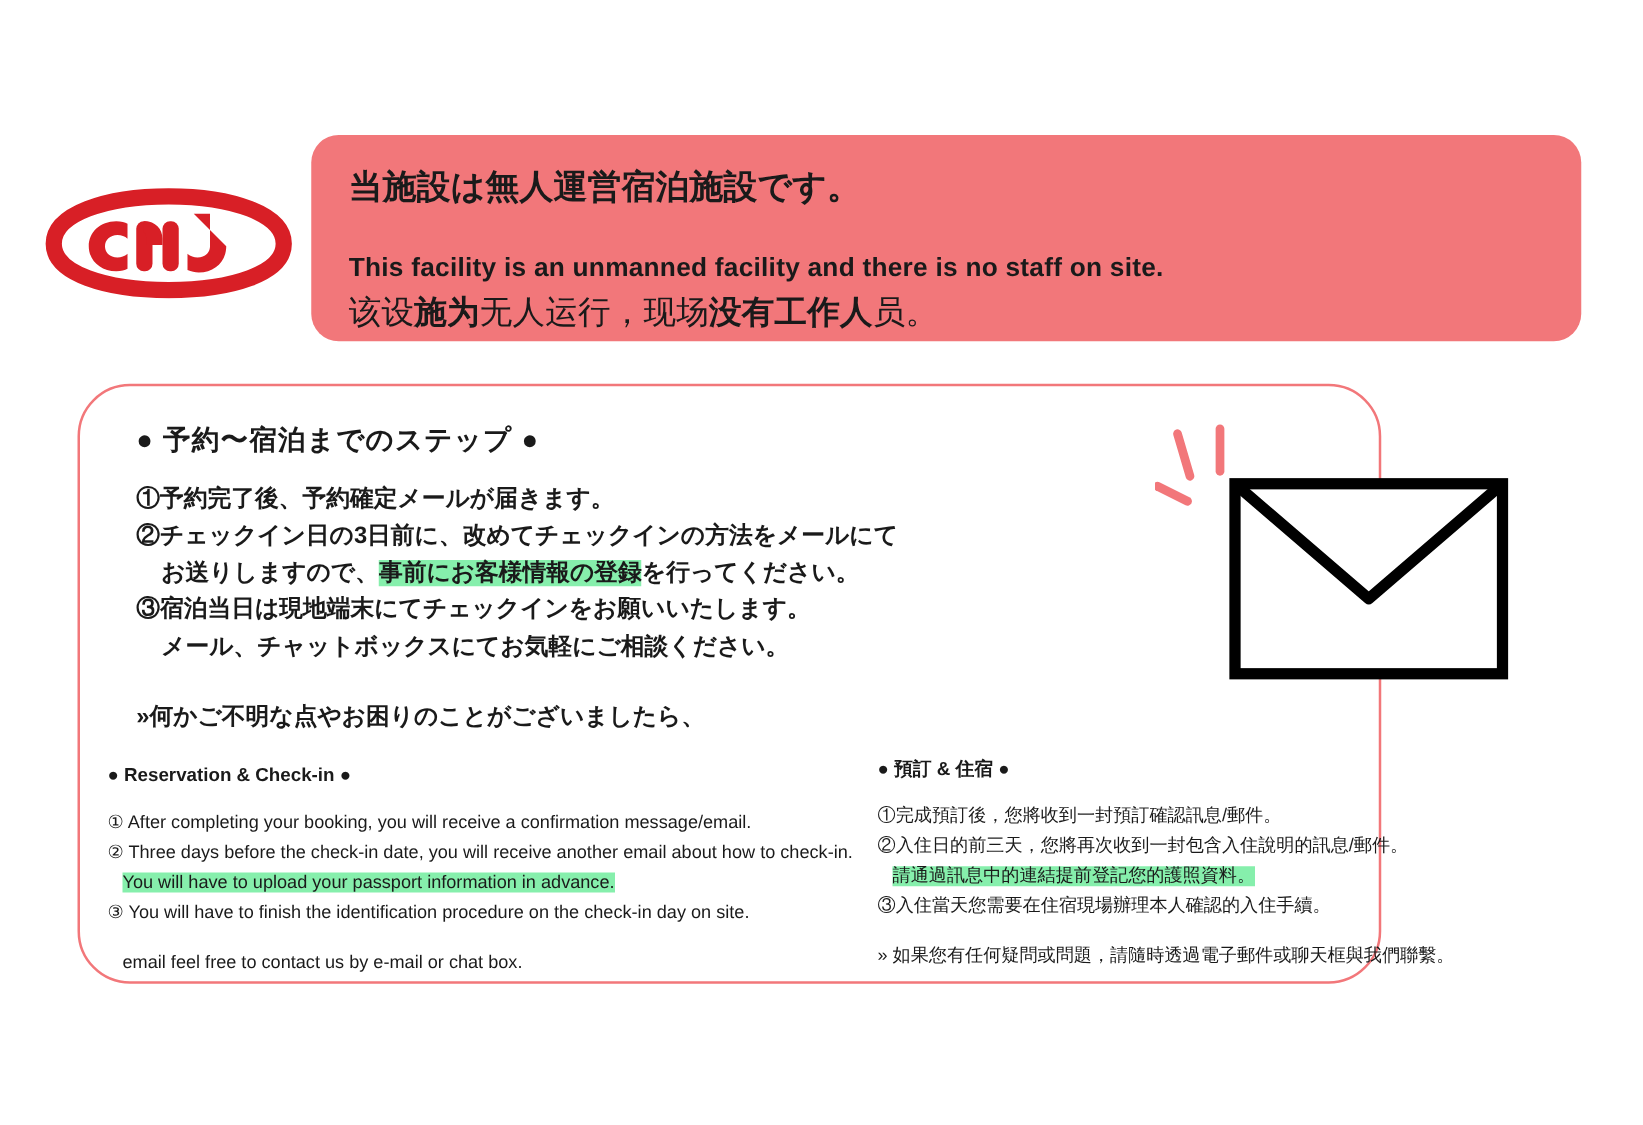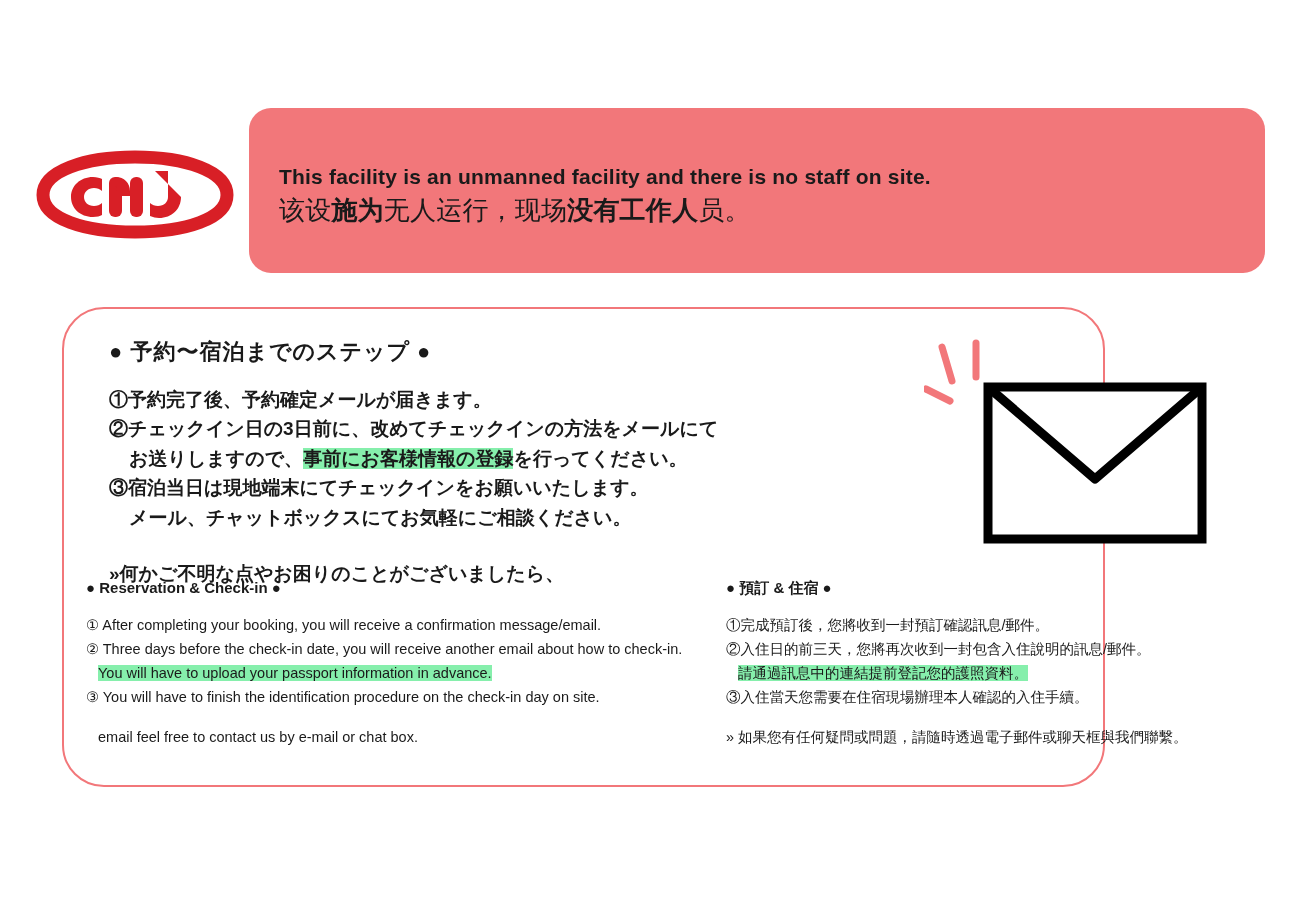--- a/index.html
+++ b/index.html
@@ -106,22 +106,22 @@
   }
 
   
   .col {
     position: absolute;
     top: 268px;
     font-size: 14.5px;
     line-height: 1.52;
     color: #1a1a1a;
   }
-  .col-en { left: 22px; width: 640px; }
-  .col-zh { left: 662px; width: 520px; }
+  .col-en { left: 22px; width: 640px; margin-top: 33px; }
+  .col-zh { left: 638px; width: 520px; margin-top: 28px; }
 
   .col-title {
     font-size: 15px;
     font-weight: bold;
     margin-bottom: 14px;
   }
   .col-line {
     white-space: pre-wrap;
   }
   .col-line + .col-line { margin-top: 2px; }
@@ -146,20 +146,21 @@
         <path d="M58 30 c-13 0 -22 9 -22 20 0 11 9 20 22 20 4 0 7 -1 9 -2 l0 -12 c-2 2 -5 3 -8 3 -6 0 -10 -4 -10 -9 0 -5 4 -9 10 -9 3 0 6 1 8 3 l0 -12 c-2 -1 -5 -2 -9 -2 z"></path>
         <rect x="74" y="30" width="13" height="40" rx="6"></rect>
         <rect x="95" y="30" width="13" height="40" rx="6"></rect>
         <path d="M80 30 c0 -0 1 0 1 0 c8 0 14 6 14 14 l0 5 -13 0 0 -5 c0 -3 -1 -5 -2 -5 z"></path>
         <path d="M120 24 l13 0 0 26 c0 5 -4 9 -10 9 -3 0 -6 -1 -8 -3 l0 13 c3 1 6 2 9 2 13 0 22 -9 22 -21 z"></path>
       </g>
     </svg>
   </div>
 
   <div class="banner">
+    <div class="banner-line bl1">当施設は無人運営宿泊施設です。</div>
     <div class="banner-line bl2">This facility is an unmanned facility and there is no staff on site.</div>
     <div class="banner-line bl3"><span class="light">该设</span><span>施为</span><span class="light">无人运行，</span><span class="light">现场</span><span>没有工作人</span><span class="light">员。</span></div>
   </div>
 </div>
 
 <div class="card">
 
   <div class="jp-block">
     <div class="jp-title">● 予約〜宿泊までのステップ ●</div>
 

